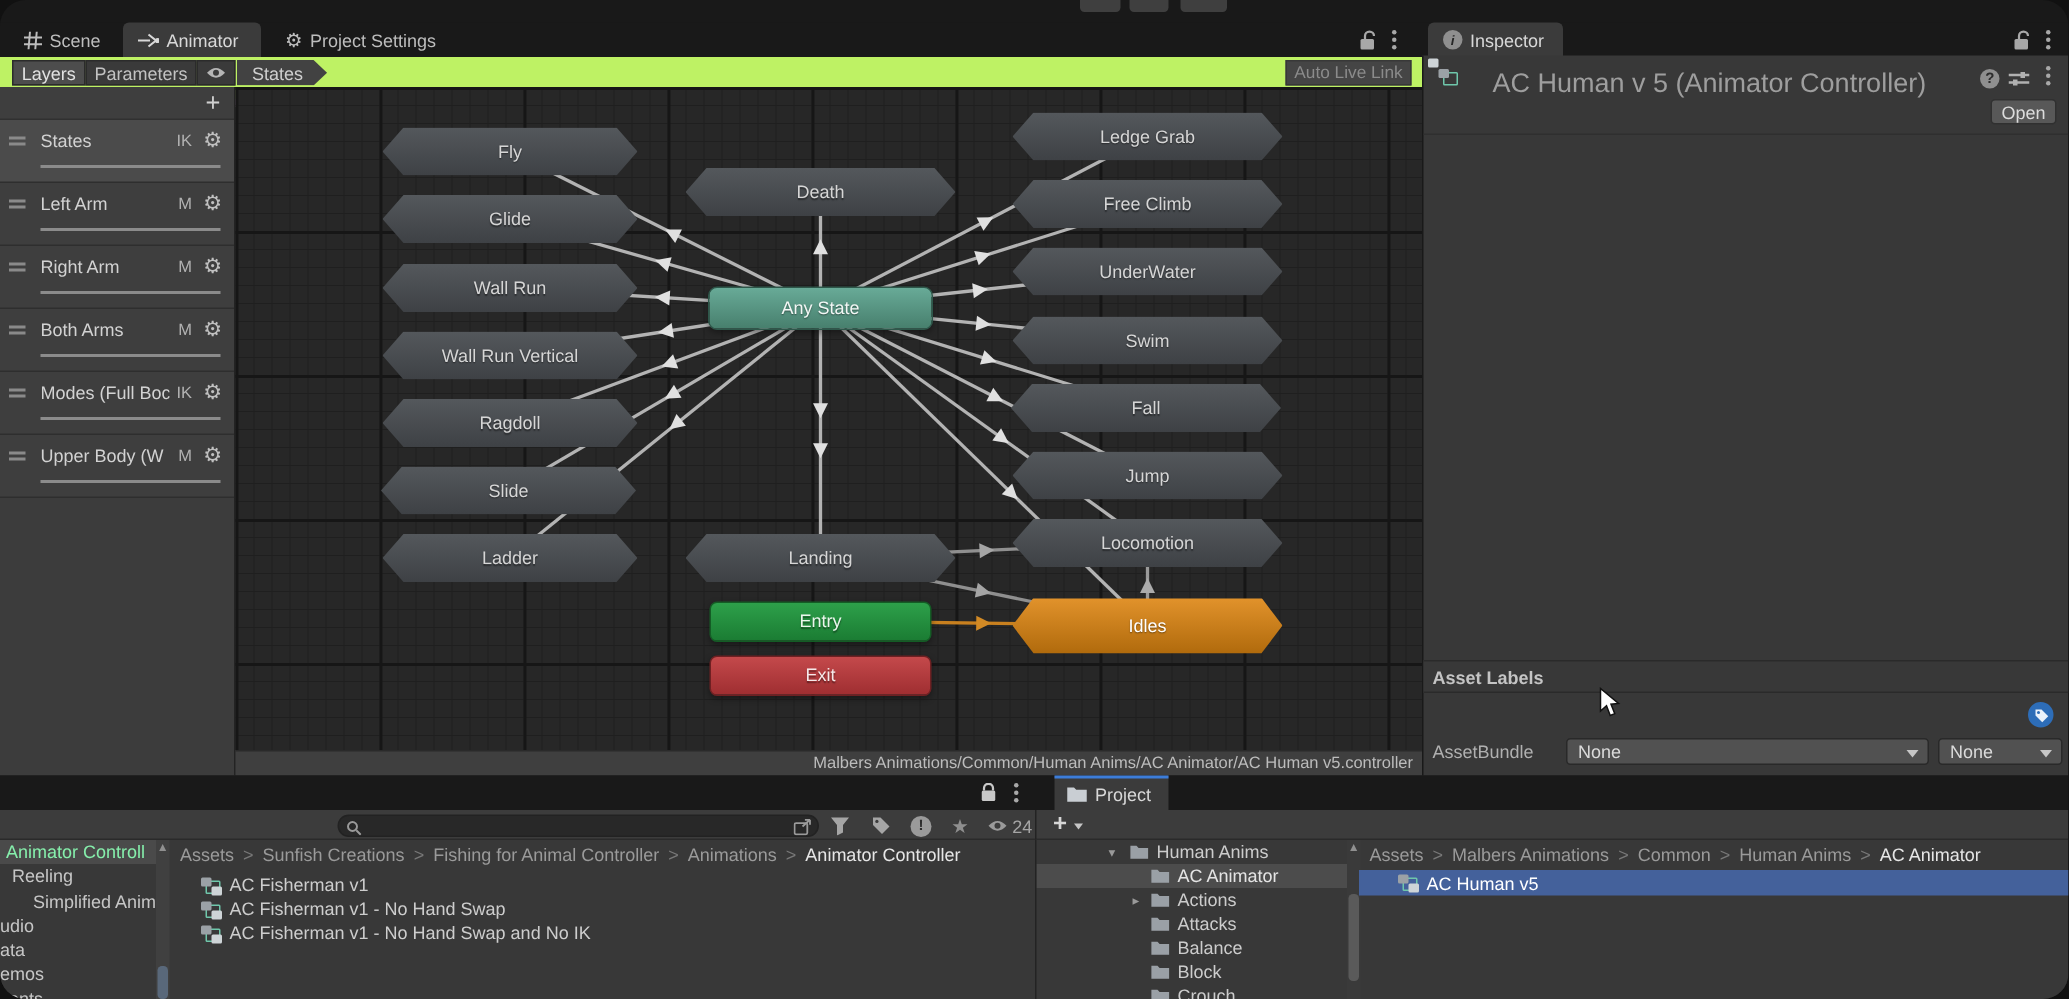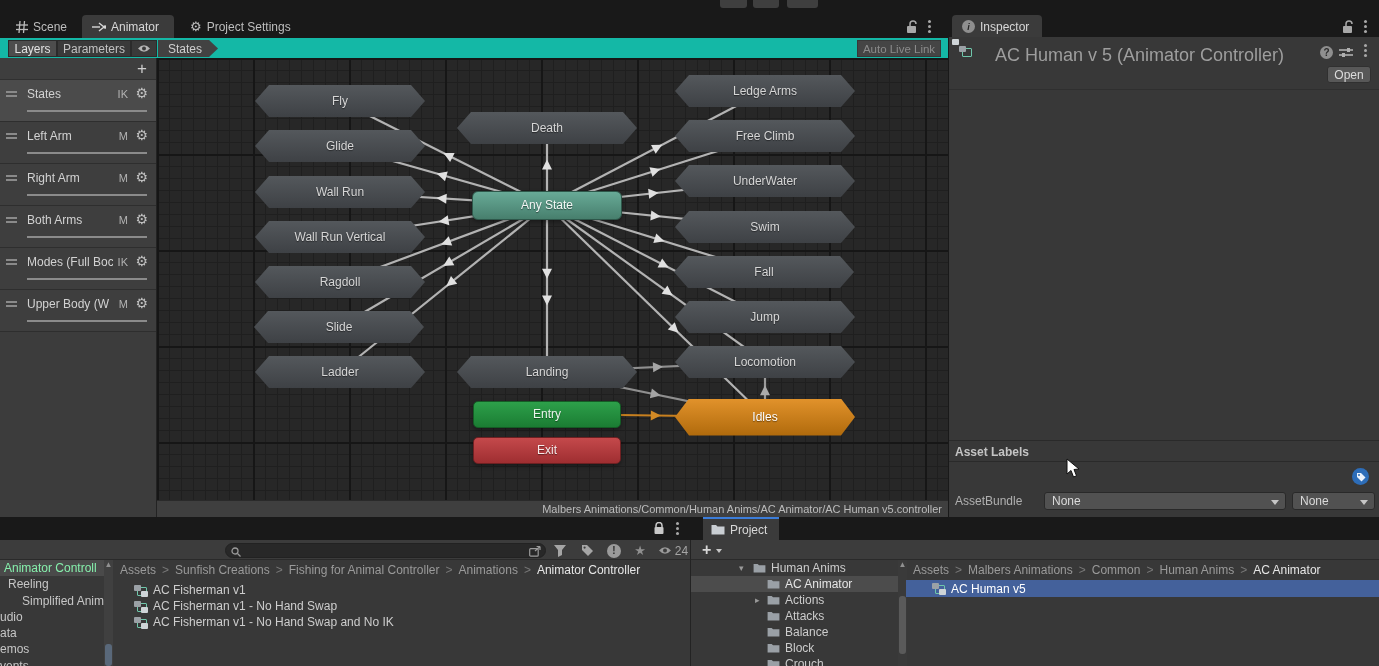--- a/index.html
+++ b/index.html
@@ -1,35 +1,35 @@
 <!DOCTYPE html>
 <html><head>
 <meta charset="utf-8">
 <style>
   * { margin:0; padding:0; box-sizing:border-box; }
   html,body { background:#111; }
   #root {
     position:relative; width:1379px; height:666px; overflow:hidden;
     background:#191919; font-family:"Liberation Sans", sans-serif;
-    font-size:12px; color:#c8c8c8; -webkit-font-smoothing:antialiased;
+    font-size:12px; color:#c8c8c8;border-radius:17px; -webkit-font-smoothing:antialiased;
   }
   .abs { position:absolute; }
 
   
   .play-btn { position:absolute; top:0; height:8px; background:#3f3f3f; border-radius:0 0 3px 3px; }
 
   
   #tabrow { position:absolute; left:0; top:15px; width:1379px; height:23px; background:#191919; }
   .tab { position:absolute; top:0; height:23px; display:flex; align-items:center; gap:5px; padding:0 10px; color:#bdbdbd; }
   .tab.active { background:#3b3b3b; border-radius:4px 4px 0 0; color:#d8d8d8; }
   .tab .glyph { display:flex; align-items:center; }
   .kebab { width:3px; height:3px; border-radius:50%; background:#a8a8a8; box-shadow:0 -5px 0 #a8a8a8, 0 5px 0 #a8a8a8; }
 
   
-  #anim-toolbar { position:absolute; left:0; top:38px; width:948px; height:33px; background:#14b8a6; border-bottom:5px solid #f0abfc; }
+  #anim-toolbar { position:absolute; left:0; top:38px; width:948px; height:33px; background:#bef264; border-bottom:5px solid #f0abfc; }
   .seg { position:absolute; top:2px; height:17px; display:flex; align-items:center; justify-content:center; background:#3a3a3a; border:1px solid #2b2b2b; color:#c2c2c2; }
   .seg.sel { background:#4d4d4d; color:#e2e2e2; }
   #crumb-states { position:absolute; left:158px; top:2px; height:17px; padding:0 16px 0 10px; display:flex; align-items:center; background:#424242; color:#cfcfcf;
     clip-path:polygon(0 0, calc(100% - 9px) 0, 100% 50%, calc(100% - 9px) 100%, 0 100%); }
   #auto-live-link { position:absolute; left:857px; top:2px; width:84px; height:17px; background:#454545; border:1px solid #383838; color:#8b8b8b; display:flex; align-items:center; justify-content:center; font-size:11.5px; }
 
   
   #layers-panel { position:absolute; left:0; top:58px; width:157px; height:459px; background:#3c3c3c; border-right:1px solid #232323; }
   #add-layer-row { height:22px; background:#3e3e3e; border-bottom:1px solid #303030; position:relative; }
   #add-layer-btn { position:absolute; right:9px; top:1px; font-size:17px; color:#cfcfcf; }
@@ -318,21 +318,21 @@
         <div class="node state" style="left: 300px; top: 298px; width: 180px; height: 32px;">
           <span>Landing</span>
         </div>
         <div class="node entry" style="left: 316px; top: 342.5px; width: 148px; height: 27px;">
           <span>Entry</span>
         </div>
         <div class="node exit" style="left: 316px; top: 378.5px; width: 148px; height: 27px;">
           <span>Exit</span>
         </div>
         <div class="node state" style="left: 518px; top: 17px; width: 180px; height: 32px;">
-          <span>Ledge Arms</span>
+          <span>Ledge Grab</span>
         </div>
         <div class="node state" style="left: 518px; top: 62px; width: 180px; height: 32px;">
           <span>Free Climb</span>
         </div>
         <div class="node state" style="left: 518px; top: 107px; width: 180px; height: 32px;">
           <span>UnderWater</span>
         </div>
         <div class="node state" style="left: 518px; top: 153px; width: 180px; height: 32px;">
           <span>Swim</span>
         </div>

